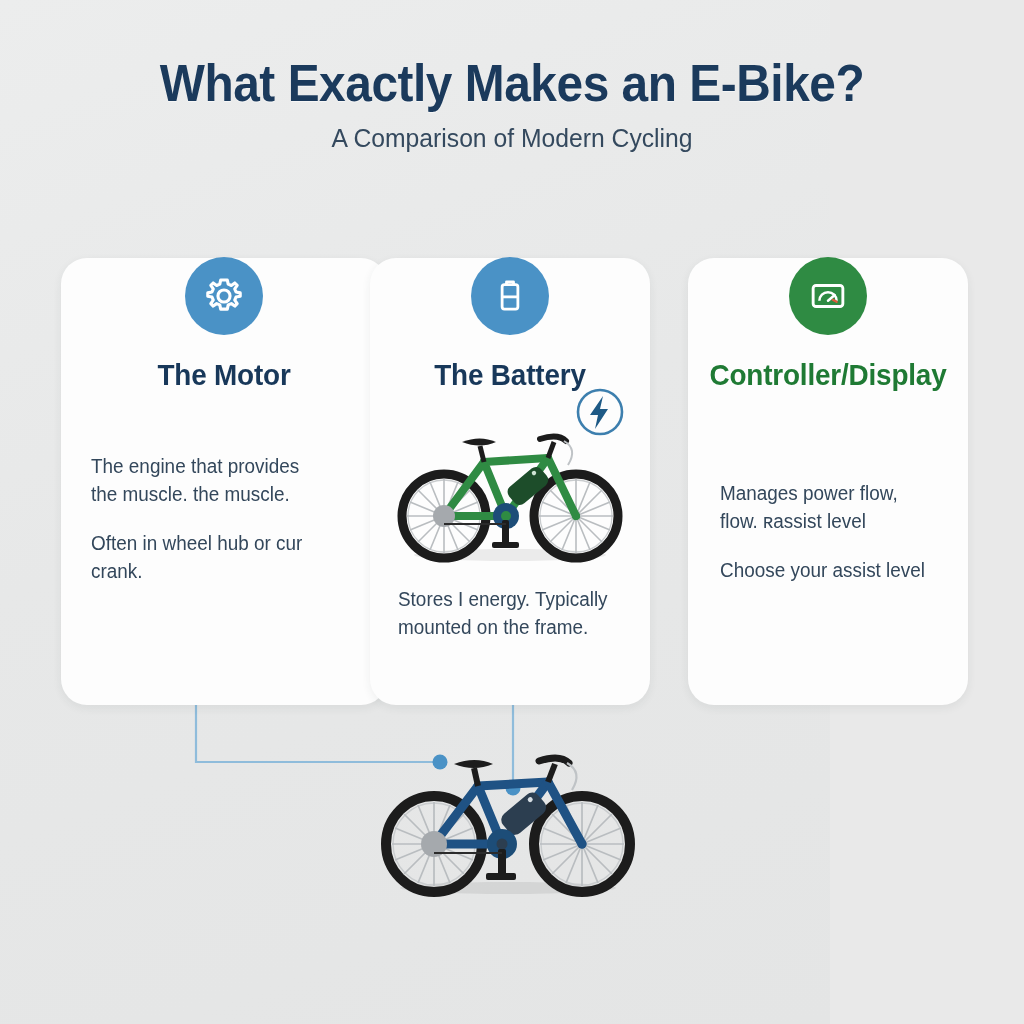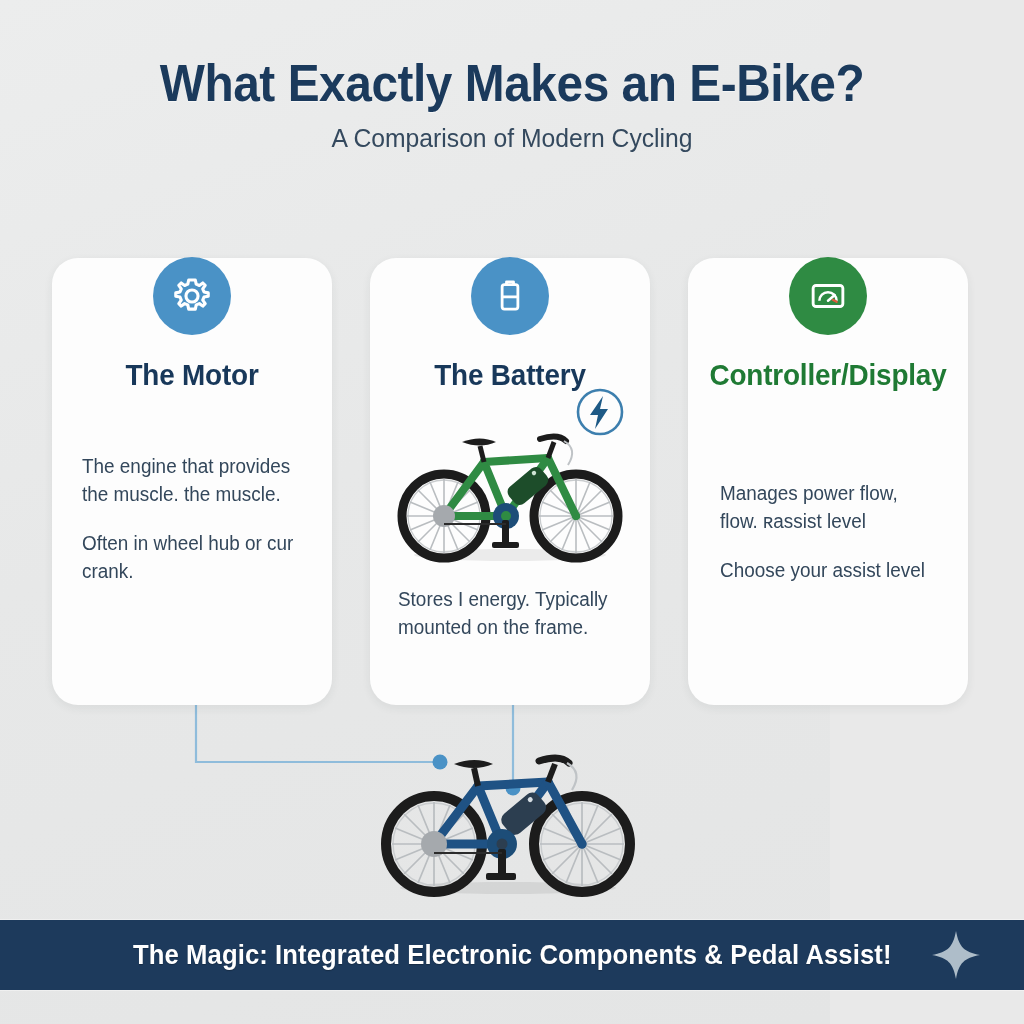--- a/index.html
+++ b/index.html
@@ -58,21 +58,21 @@
   }
   .card {
     position: absolute;
     top: 0;
     width: 280px;
     height: 447px;
     background: #fdfdfd;
     border-radius: 26px;
     box-shadow: 0 3px 10px rgba(40,50,60,0.07);
   }
-  #card-0 { left: 0px; }
+  #card-0 { left: 9px; padding-left: 46px; }
   #card-1 { left: 318px; }
   #card-2 { left: 636px; }
 
   .card-icon {
     position: absolute;
     top: -1px;
     left: 50%;
     margin-left: -39px;
     width: 78px;
     height: 78px;
@@ -407,20 +407,14 @@
     <circle cx="62" cy="104" r="13" fill="#a5a9ad"></circle>
 
     <circle cx="130" cy="104" r="15" fill="#1d4d78"></circle>
     <circle cx="130" cy="104" r="5.5" fill="#2c3e50"></circle>
     <rect x="126" y="109" width="8" height="26" rx="2" fill="#1c1c1c"></rect>
     <rect x="114" y="133" width="30" height="7" rx="2" fill="#1c1c1c"></rect>
 
     <line x1="62" y1="113" x2="130" y2="113" stroke="#2b2b2b" stroke-width="2.2"></line>
   </svg>
 
-  <div id="banner">
-    <div id="banner-text">The Magic: Integrated Electronic Components &amp; Pedal Assist!</div>
-    <svg id="banner-sparkle" viewBox="0 0 52 52">
-      <path d="M26 2 C29 18 34 23 50 26 C34 29 29 34 26 50 C23 34 18 29 2 26 C18 23 23 18 26 2 z" fill="#aebdc9"></path>
-    </svg>
-  </div>
 
 </div>
 
 </body></html>

